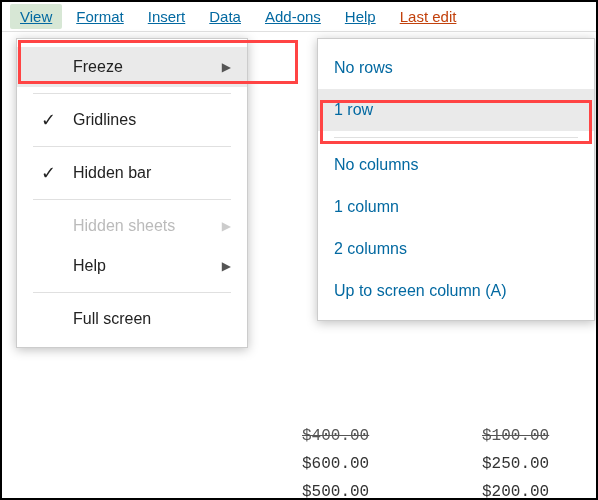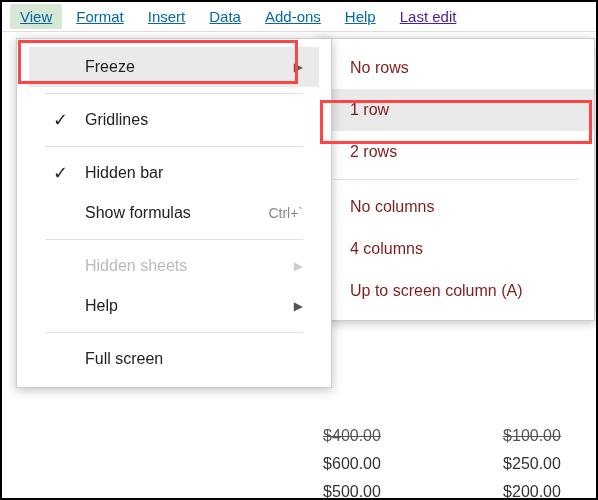--- a/index.html
+++ b/index.html
@@ -1,42 +1,42 @@
 <!DOCTYPE html>
 <html><head>
   <meta charset="utf-8">
   <style>
     * { margin: 0; padding: 0; box-sizing: border-box; font-family: Arial, sans-serif; }
     body { width: 598px; height: 500px; background: #fff; position: relative; overflow: hidden; border: 2px solid #000; }
     
     .menubar { display: flex; align-items: center; height: 30px; padding: 0 8px; gap: 4px; border-bottom: 1px solid #e0e0e0; }
     .menu-item { padding: 4px 10px; font-size: 15px; color: #0369a1; cursor: pointer; border-radius: 2px; text-decoration: underline; }
     .menu-item.active { background: #d7e7d5; }
-    .last-edit { margin-left: 10px; font-size: 15px; color: #4c1d95; text-decoration: underline; }
+    .last-edit { margin-left: 10px; font-size: 15px; color: #c2410c; text-decoration: underline; }
     
-    .dropdown1 { position: absolute; top: 36px; left: 14px; width: 316px; background: #fff; box-shadow: 0 2px 10px rgba(0,0,0,0.25); border: 1px solid #ccc; z-index: 10; padding: 8px 12px; }
+    .dropdown1 { position: absolute; top: 36px; left: 14px; width: 232px; background: #fff; box-shadow: 0 2px 10px rgba(0,0,0,0.25); border: 1px solid #ccc; z-index: 10; padding: 8px 0; }
     .dd-item { display: flex; align-items: center; height: 40px; padding: 0 16px 0 56px; font-size: 16px; color: #222; position: relative; cursor: pointer; }
     .dd-item.highlighted { background: #eaeaea; }
     .dd-item.disabled { color: #bbb; }
     .dd-item .check { position: absolute; left: 24px; font-size: 18px; color: #222; }
     .dd-item .arrow { margin-left: auto; font-size: 12px; color: #555; }
     .dd-item.disabled .arrow { color: #ccc; }
     .dd-item .shortcut { margin-left: auto; font-size: 14px; color: #888; }
     .dd-sep { height: 1px; background: #e0e0e0; margin: 6px 16px; }
     
     .highlight-freeze { position: absolute; top: 38px; left: 16px; width: 280px; height: 44px; border: 3px solid #f44; z-index: 20; pointer-events: none; }
     .highlight-1row { position: absolute; top: 98px; left: 318px; width: 272px; height: 44px; border: 3px solid #f44; z-index: 20; pointer-events: none; }
     
     .dropdown2 { position: absolute; top: 36px; left: 315px; width: 278px; background: #fff; box-shadow: 0 2px 10px rgba(0,0,0,0.25); border: 1px solid #ccc; z-index: 9; padding: 8px 0; }
-    .dd2-item { display: flex; align-items: center; height: 42px; padding: 0 32px; font-size: 16px; color: #7f1d1d; cursor: pointer; }
+    .dd2-item { display: flex; align-items: center; height: 42px; padding: 0 16px; font-size: 16px; color: #0369a1; cursor: pointer; }
     .dd2-item.highlighted { background: #eaeaea; }
     
     .sheet-bg { position: absolute; top: 420px; left: 300px; font-size: 16px; color: #333; }
     .sheet-row { display: flex; gap: 80px; height: 28px; align-items: center; }
-    .sheet-cell { width: 100px; text-align: center; }
+    .sheet-cell { width: 100px; text-align: left; font-family: Liberation Mono, monospace; }
     .sheet-bg .r0 { text-decoration: line-through; color: #555; }
   </style>
 </head>
 <body>
 
 <div class="menubar">
   <div class="menu-item active">View</div>
   <div class="menu-item">Format</div>
   <div class="menu-item">Insert</div>
   <div class="menu-item">Data</div>
@@ -53,46 +53,42 @@
   <div class="dd-sep"></div>
   <div class="dd-item">
     <span class="check">✓</span>
     <span>Gridlines</span>
   </div>
   <div class="dd-sep"></div>
   <div class="dd-item">
     <span class="check">✓</span>
     <span>Hidden bar</span>
   </div>
-  <div class="dd-item">
-    <span>Show formulas</span>
-    <span class="shortcut">Ctrl+`</span>
-  </div>
   <div class="dd-sep"></div>
   <div class="dd-item disabled">
     <span>Hidden sheets</span>
     <span class="arrow">▶</span>
   </div>
   <div class="dd-item">
     <span>Help</span>
     <span class="arrow">▶</span>
   </div>
   <div class="dd-sep"></div>
   <div class="dd-item">
     <span>Full screen</span>
   </div>
 </div>
 
 <div class="dropdown2">
   <div class="dd2-item">No rows</div>
   <div class="dd2-item highlighted">1 row</div>
-  <div class="dd2-item">2 rows</div>
   <div class="dd-sep"></div>
   <div class="dd2-item">No columns</div>
-  <div class="dd2-item">4 columns</div>
+  <div class="dd2-item">1 column</div>
+  <div class="dd2-item">2 columns</div>
   <div class="dd2-item">Up to screen column (A)</div>
 </div>
 
 <div class="highlight-freeze"></div>
 <div class="highlight-1row"></div>
 
 <div class="sheet-bg">
   <div class="sheet-row r0">
     <div class="sheet-cell">$400.00</div>
     <div class="sheet-cell">$100.00</div>

